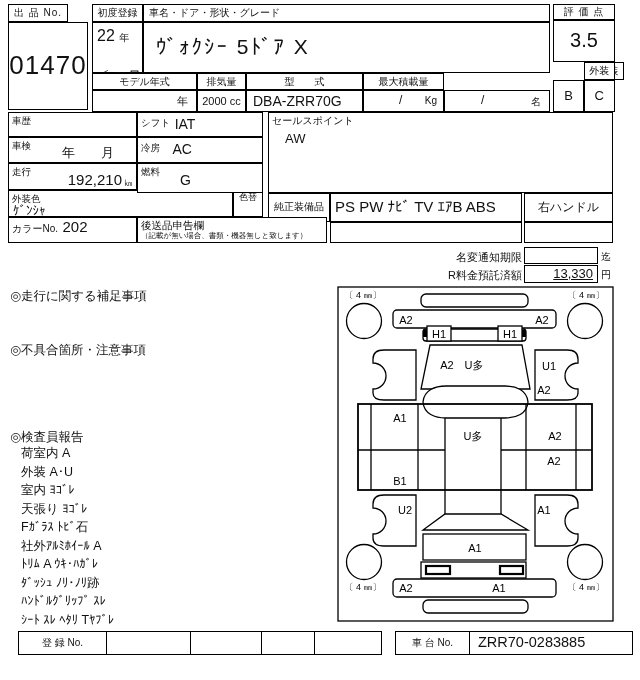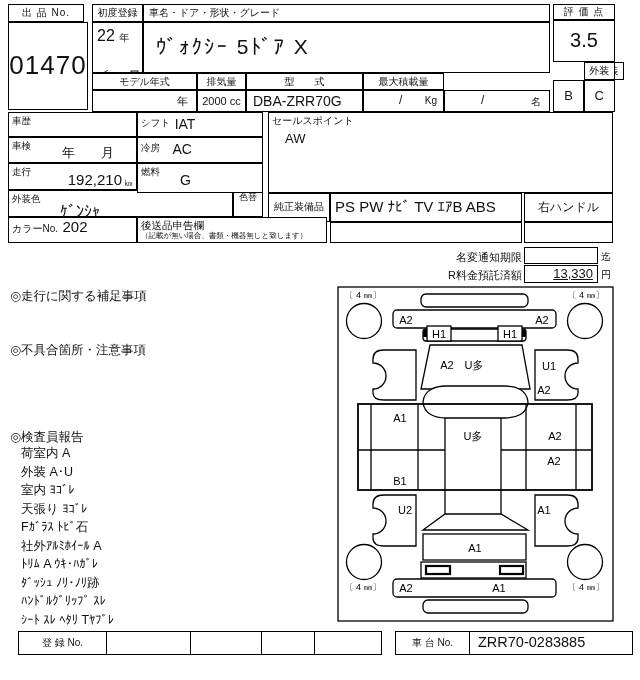--- a/index.html
+++ b/index.html
@@ -14,21 +14,21 @@
   svg .ln{fill:none;stroke:#000;stroke-width:1.3px;}
   svg .lnT{fill:none;stroke:#000;stroke-width:1.8px;}
   svg .wf{fill:#fff;stroke:#000;stroke-width:1.3px;}
   svg .bf{fill:#000;stroke:none;}
   svg .dmark{font:11px "Liberation Sans","DejaVu Sans",sans-serif;fill:#000;text-anchor:middle;}
   svg .tread{font:9px "Liberation Sans","DejaVu Sans",sans-serif;fill:#000;text-anchor:middle;}
 </style>
 </head>
 <body>
 
-<div class="b lbl-c" style="left:8px;top:4px;width:76px;height:18px;">出 品 No.</div>
+<div class="b lbl-c" style="left:8px;top:4px;width:60px;height:18px;">出 品 No.</div>
 <div class="b" style="left:8px;top:22px;width:80px;height:88px;font-size:26px;text-align:center;line-height:85px;letter-spacing:1px;">01470</div>
 
 <div class="b lbl-c" style="left:92px;top:4px;width:51px;height:18px;letter-spacing:0;">初度登録</div>
 <div class="b" style="left:92px;top:22px;width:51px;height:51px;">
   <div class="abs" style="left:4px;top:4px;white-space:nowrap;">
     <span style="font-size:16px;">22</span>
     <span style="font-size:10px;">年</span>
   </div>
   <div class="abs" style="left:2px;top:29px;font-size:15px;white-space:nowrap;margin-top:16px;">〔 1 月〕</div>
 </div>
@@ -68,21 +68,21 @@
   <span class="lbl abs" style="left:0;top:0;">車検</span>
   <span class="abs" style="right:22px;top:6px;font-size:13px;white-space:pre;">年　　月</span>
 </div>
 <div class="b" style="left:8px;top:163px;width:129px;height:27px;">
   <span class="lbl abs" style="left:0;top:0;">走行</span>
   <span class="abs" style="right:14px;top:7px;font-size:15px;">192,210</span>
   <span class="abs" style="right:3px;top:13px;font-size:9px;">㎞</span>
 </div>
 <div class="b" style="left:8px;top:190px;width:225px;height:27px;">
   <span class="lbl abs" style="left:0;top:0;">外装色</span>
-  <span class="abs" style="left:4px;top:12px;font-size:16px;margin-left:47px;">ｹﾞﾝｼｬ</span>
+  <span class="abs" style="left:4px;top:12px;font-size:13px;">ｹﾞﾝｼｬ</span>
 </div>
 <div class="b" style="left:233px;top:190px;width:30px;height:27px;font-size:9px;text-align:center;line-height:12px;">色替</div>
 <div class="b cell-inline" style="left:8px;top:217px;width:129px;height:26px;">
   <span style="font-size:10px;padding-left:3px;">カラーNo.</span>
   <span style="font-size:15px;">202</span>
 </div>
 
 <div class="b cell-inline" style="left:137px;top:112px;width:126px;height:25px;padding:2px 0 0 3px;">
   <span style="font-size:9.5px;vertical-align:3px;">シフト</span>
   <span style="font-size:14px;">IAT</span>

